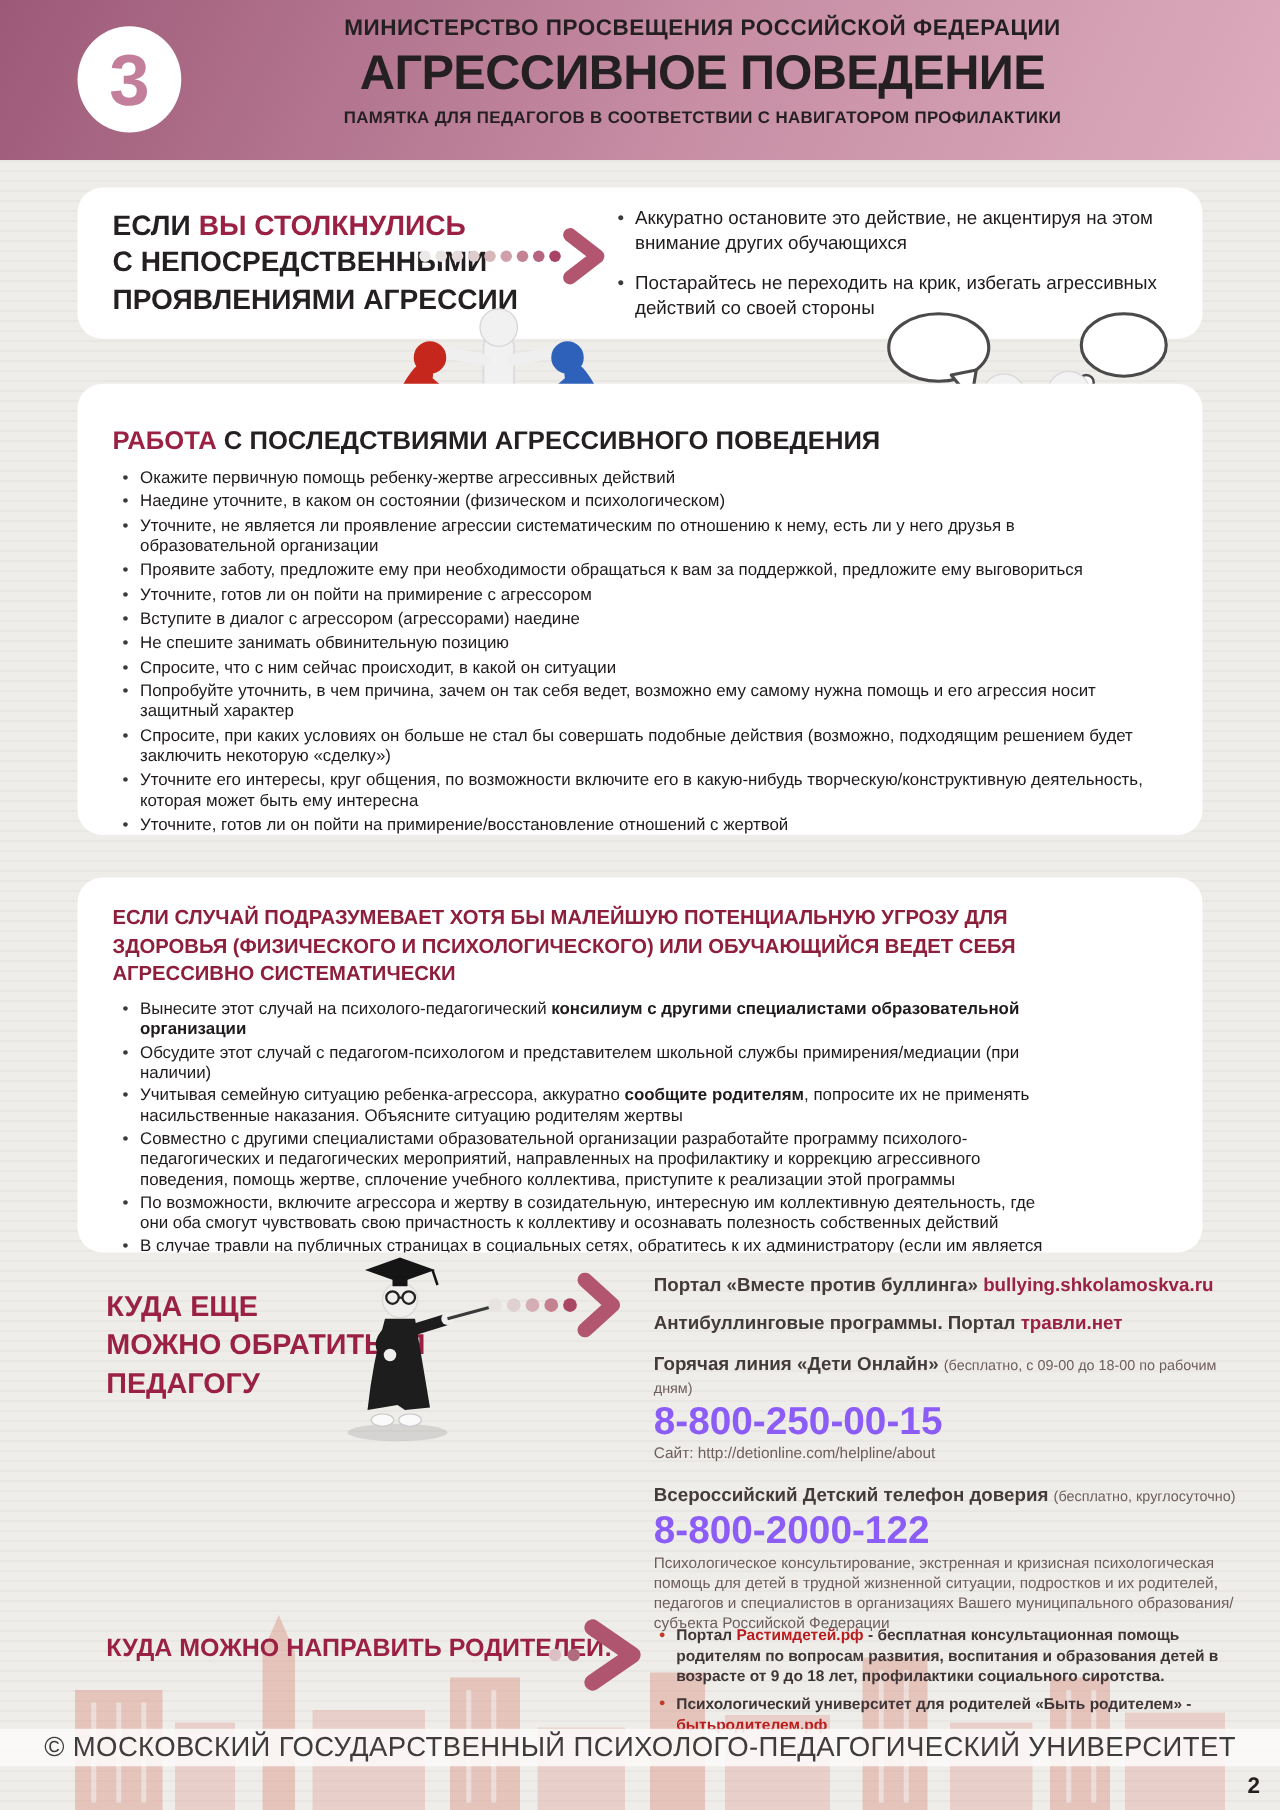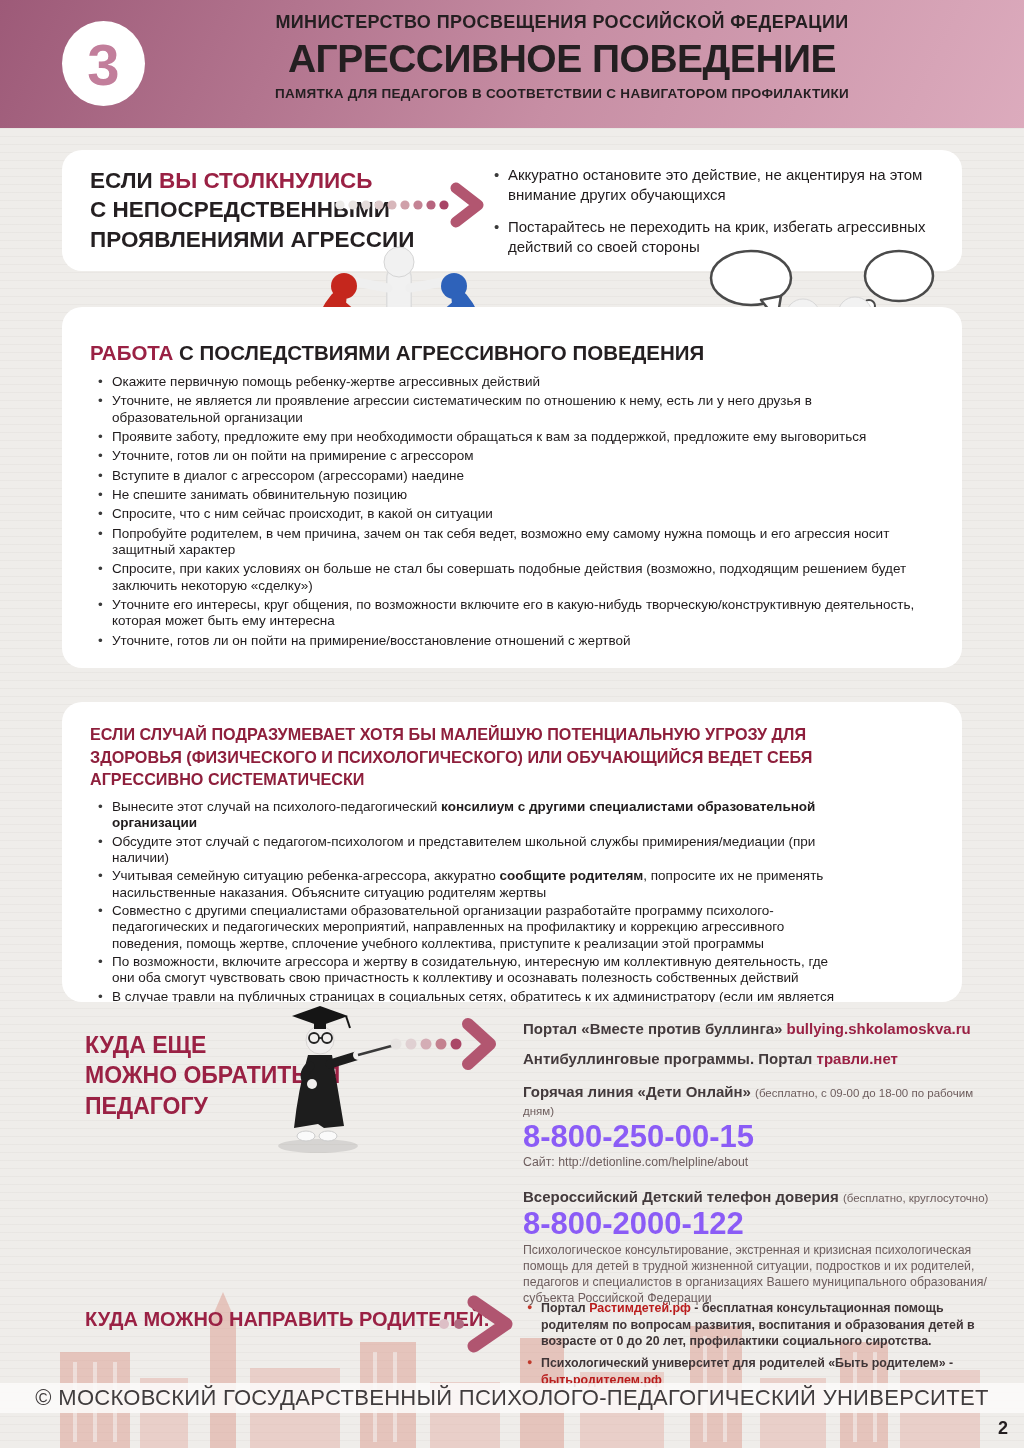--- a/index.html
+++ b/index.html
@@ -177,27 +177,28 @@
     <path d="M152 90 L152 122" stroke="#e4e4e4" stroke-width="27" stroke-linecap="round" fill="none"></path>
     <circle cx="152" cy="70" r="17" fill="#f2f2f2" stroke="#d8d8d8"></circle>
     <path d="M140 98 L122 107" stroke="#ececec" stroke-width="9" stroke-linecap="round" fill="none"></path>
   </svg>
 
   <div class="card" id="card2">
     <div class="card-inner2">
       <h2 class="sec-title"><span class="red">РАБОТА </span><span>С ПОСЛЕДСТВИЯМИ АГРЕССИВНОГО ПОВЕДЕНИЯ</span></h2>
       <ul class="blist s2">
         <li>Окажите первичную помощь ребенку-жертве агрессивных действий</li>
+        <li>Наедине уточните, в каком он состоянии (физическом и психологическом)</li>
         <li>Уточните, не является ли проявление агрессии систематическим по отношению к нему, есть ли у него друзья в образовательной организации</li>
         <li>Проявите заботу, предложите ему при необходимости обращаться к вам за поддержкой, предложите ему выговориться</li>
         <li>Уточните, готов ли он пойти на примирение с агрессором</li>
         <li>Вступите в диалог с агрессором (агрессорами) наедине</li>
         <li>Не спешите занимать обвинительную позицию</li>
         <li>Спросите, что с ним сейчас происходит, в какой он ситуации</li>
-        <li>Попробуйте родителем, в чем причина, зачем он так себя ведет, возможно ему самому нужна помощь и его агрессия носит защитный характер</li>
+        <li>Попробуйте уточнить, в чем причина, зачем он так себя ведет, возможно ему самому нужна помощь и его агрессия носит защитный характер</li>
         <li>Спросите, при каких условиях он больше не стал бы совершать подобные действия (возможно, подходящим решением будет заключить некоторую «сделку»)</li>
         <li>Уточните его интересы, круг общения, по возможности включите его в какую-нибудь творческую/конструктивную деятельность, которая может быть ему интересна</li>
         <li>Уточните, готов ли он пойти на примирение/восстановление отношений с жертвой</li>
       </ul>
     </div>
   </div>
 
   <div class="card" id="card3">
     <div class="card-inner3">
       <h2 class="sec3-title">ЕСЛИ СЛУЧАЙ ПОДРАЗУМЕВАЕТ ХОТЯ БЫ МАЛЕЙШУЮ ПОТЕНЦИАЛЬНУЮ УГРОЗУ ДЛЯ ЗДОРОВЬЯ (ФИЗИЧЕСКОГО И ПСИХОЛОГИЧЕСКОГО) ИЛИ ОБУЧАЮЩИЙСЯ ВЕДЕТ СЕБЯ АГРЕССИВНО СИСТЕМАТИЧЕСКИ</h2>
@@ -270,21 +271,21 @@
     </div>
   </div>
 
   <div class="parents-title">КУДА МОЖНО НАПРАВИТЬ РОДИТЕЛЕЙ:</div>
   <svg class="arrow3" viewBox="0 0 88 58">
     <circle cx="8" cy="29" r="5" fill="#ddbfc6"></circle>
       <circle cx="23" cy="29" r="5" fill="#b06b81"></circle>
     <polyline points="38,7 70,29 38,51" fill="none" stroke="#b05570" stroke-width="13" stroke-linecap="round" stroke-linejoin="round"></polyline>
   </svg>
   <div class="parents-list">
-    <div class="p-item"><span>Портал </span><a href="#" class="p-link">Растимдетей.рф</a><span> - бесплатная консультационная помощь родителям по вопросам развития, воспитания и образования детей в возрасте от 0 до 20 лет, профилактики социального сиротства.</span></div>
+    <div class="p-item"><span>Портал </span><a href="#" class="p-link">Растимдетей.рф</a><span> - бесплатная консультационная помощь родителям по вопросам развития, воспитания и образования детей в возрасте от 9 до 18 лет, профилактики социального сиротства.</span></div>
     <div class="p-item"><span>Психологический университет для родителей «Быть родителем» - </span><a href="#" class="p-link">бытьродителем.рф</a><span></span></div>
   </div>
 
   <div class="footer-band">
     <div class="footer-text">© МОСКОВСКИЙ ГОСУДАРСТВЕННЫЙ ПСИХОЛОГО-ПЕДАГОГИЧЕСКИЙ УНИВЕРСИТЕТ</div>
   </div>
   <div class="page-num">2</div>
 </div>
 
 </body></html>

